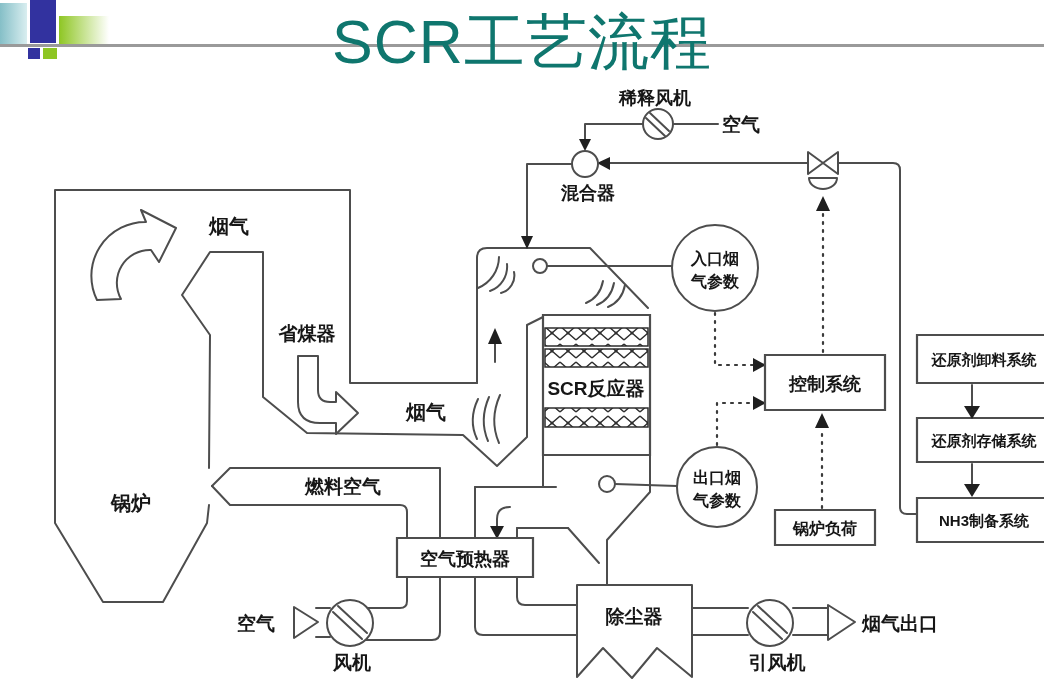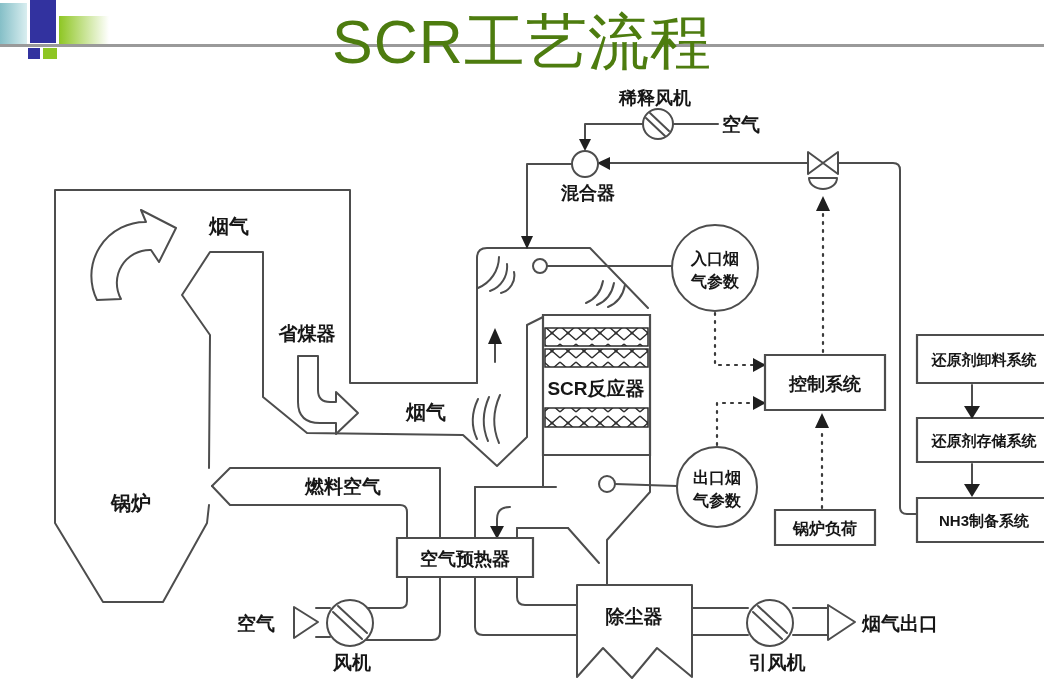--- a/index.html
+++ b/index.html
@@ -1,19 +1,19 @@
 <!DOCTYPE html>
 <html><head>
 <meta charset="utf-8">
 <style>
   html,body{margin:0;padding:0;background:#fff;}
   #stage{position:relative;width:1044px;height:696px;background:#ffffff;overflow:hidden;
          font-family:"Liberation Sans","DejaVu Sans",sans-serif;}
   #title{position:absolute;left:0;top:2px;width:1044px;text-align:center;
-         font-size:61px;font-weight:400;color:#4d7c0f;letter-spacing:1px;}
+         font-size:61px;font-weight:400;color:#0f766e;letter-spacing:1px;}
   .sq{position:absolute;}
   #rule{position:absolute;left:0;top:44px;width:1044px;height:3px;background:#9a9a9a;}
   #sq-teal{left:0;top:3px;width:27px;height:41px;background:linear-gradient(to right,#85bfc7,#d9eef0);}
   #sq-navy{left:30px;top:0;width:26px;height:43px;background:#32329f;}
   #sq-green{left:59px;top:16px;width:50px;height:28px;background:linear-gradient(to right,#8ec623,#ffffff);}
   #sq-navy-sm{left:28px;top:48px;width:12px;height:11px;background:#32329f;}
   #sq-green-sm{left:43px;top:48px;width:14px;height:11px;background:#8ec623;}
   svg{position:absolute;left:0;top:0;}
   svg *{vector-effect:non-scaling-stroke;}
   .ln{fill:none;stroke:#4d4d4d;stroke-width:2;stroke-linejoin:round;stroke-linecap:round;}

